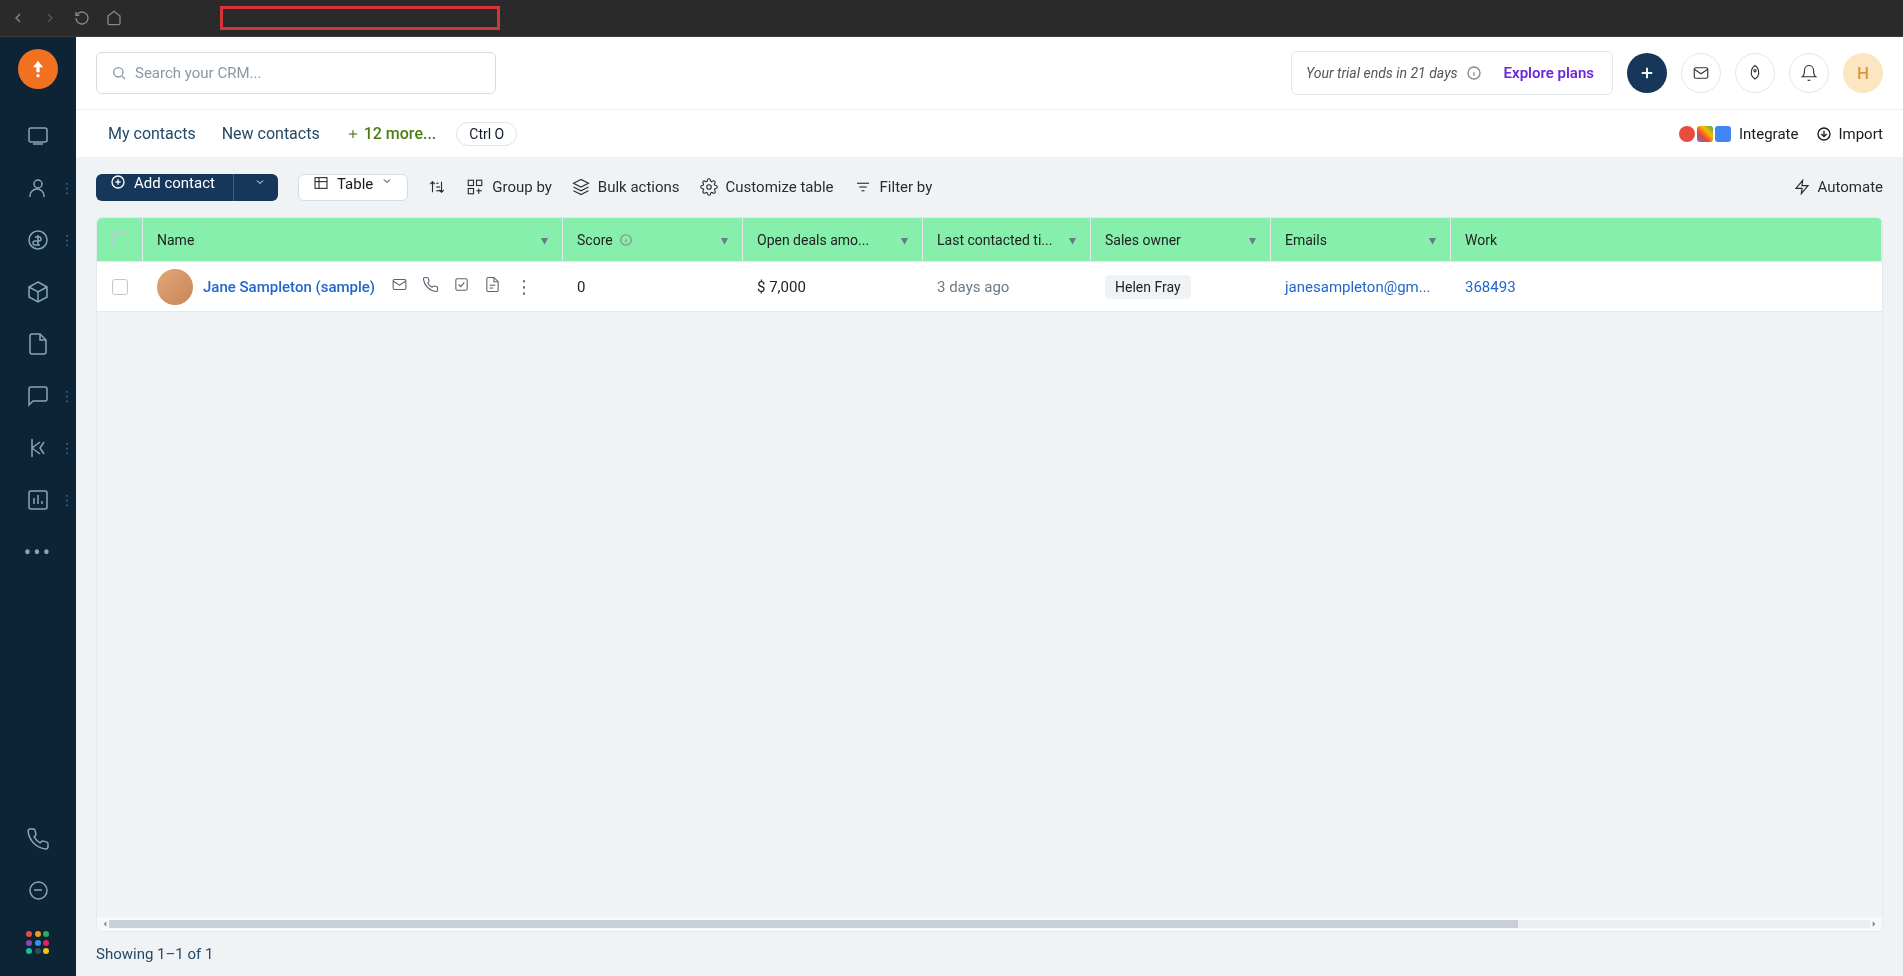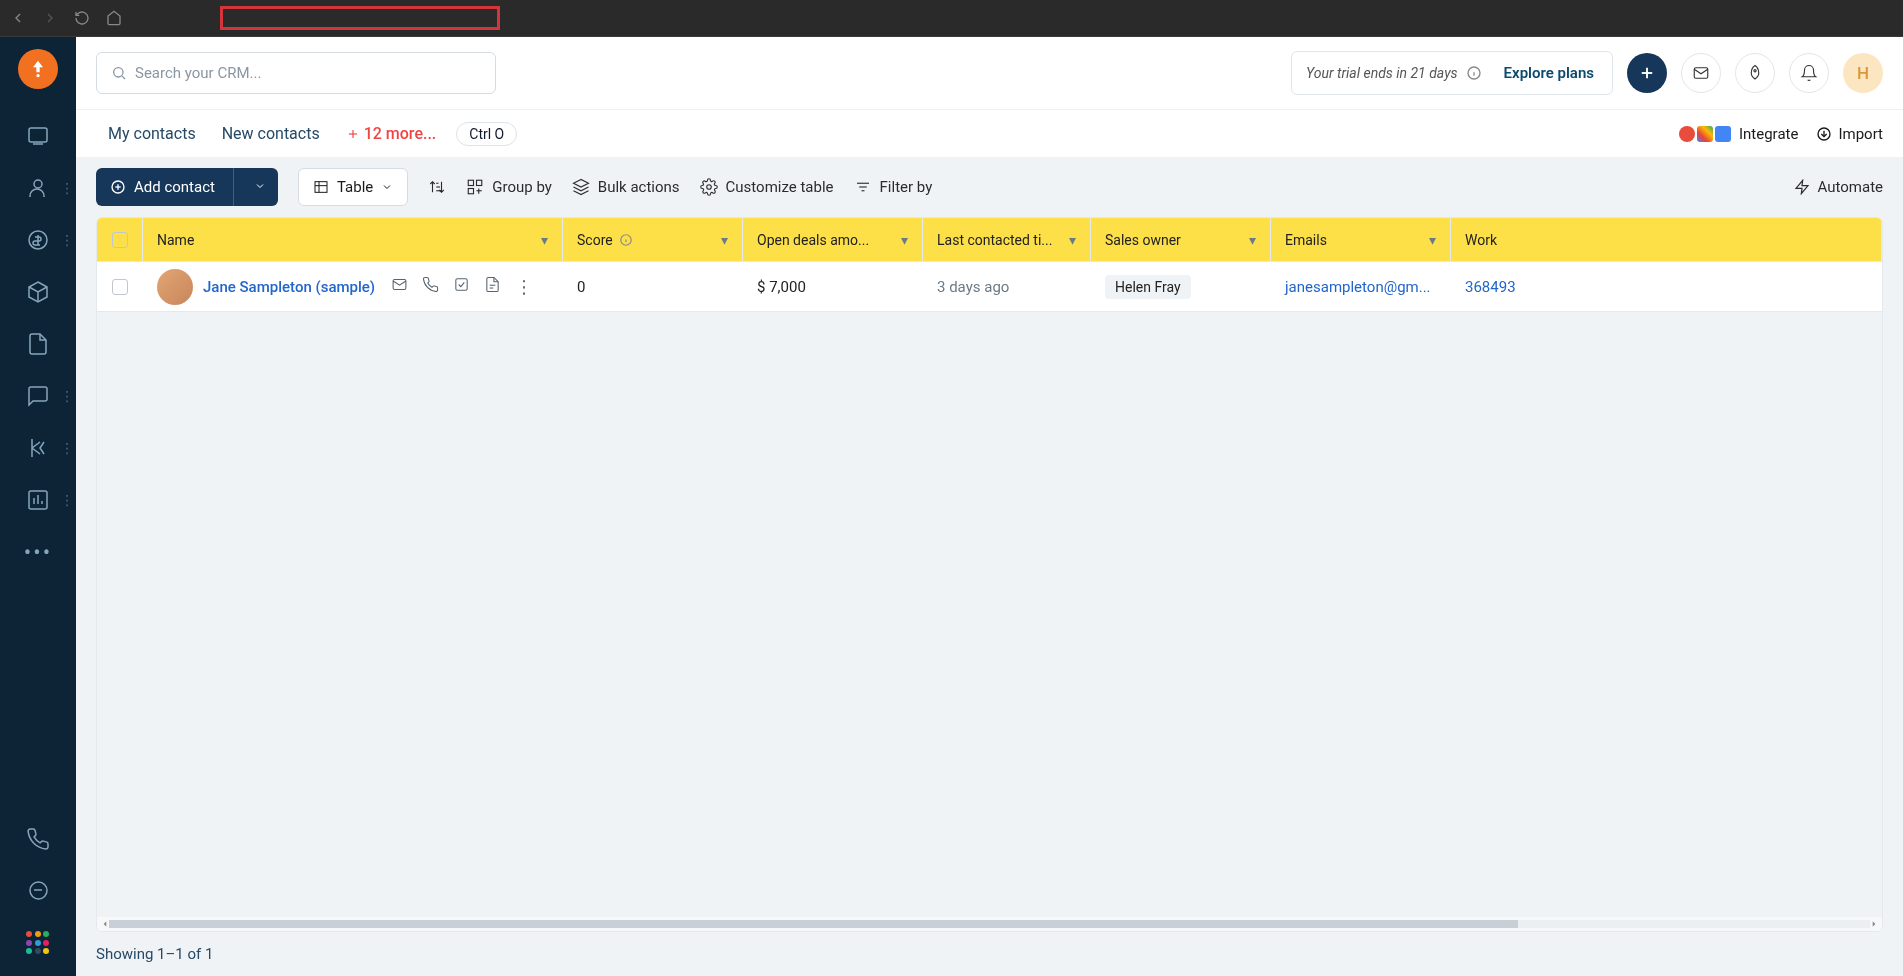--- a/index.html
+++ b/index.html
@@ -29,53 +29,53 @@
 .content { flex: 1; background: #f0f3f6; display: flex; flex-direction: column; }
 
 
 .topbar { height: 72px; background: #fff; display: flex; align-items: center; padding: 0 20px; gap: 14px; }
 .search-box { width: 400px; height: 42px; border: 1px solid #d5dde3; border-radius: 6px; display: flex; align-items: center; padding: 0 14px; color: #8a97a3; gap: 8px; }
 .search-box input { border: none; outline: none; font-size: 15px; color: #737373; flex: 1; }
 .search-box input::placeholder { color: #8a97a3; }
 .topbar-right { margin-left: auto; display: flex; align-items: center; gap: 14px; }
 .trial-box { border: 1px solid #e1e6eb; border-radius: 6px; height: 44px; display: flex; align-items: center; padding: 0 4px 0 14px; font-size: 14px; color: #555; gap: 8px; }
 .trial-box em { font-style: italic; }
-.explore-btn { background: #fff; border: none; padding: 0 14px; height: 36px; font-weight: 600; font-size: 15px; color: #0c4a6e; cursor: pointer; }
+.explore-btn { background: #fff; border: none; padding: 0 14px; height: 36px; font-weight: 600; font-size: 15px; color: #6d28d9; cursor: pointer; }
 .round-btn { width: 40px; height: 40px; border-radius: 50%; border: 1px solid #e1e6eb; display: flex; align-items: center; justify-content: center; cursor: pointer; color: #333; background: #fff; }
 .round-btn.primary { background: #16365a; color: #fff; border: none; }
 .round-btn.primary svg { stroke: #fff; }
 .avatar { width: 40px; height: 40px; border-radius: 50%; background: #fce6c2; color: #d89838; display: flex; align-items: center; justify-content: center; font-weight: 500; font-size: 17px; }
 
 
 .tabs-row { height: 48px; background: #fff; border-top: 1px solid #eef1f4; display: flex; align-items: center; padding: 0 20px; gap: 2px; }
 .tab { padding: 0 12px; height: 48px; display: flex; align-items: center; font-size: 16px; color: #264966; cursor: pointer; gap: 8px; }
 .tab.active { background: #f0f3f6; border-radius: 8px 8px 0 0; font-weight: 600; color: #1a1a1a; }
 .tab-badge { background: #a6b2bd; color: #fff; border-radius: 9px; min-width: 18px; height: 18px; display: inline-flex; align-items: center; justify-content: center; font-size: 12px; font-weight: 600; padding: 0 4px; }
 .tab .close { color: #6b7a87; cursor: pointer; }
-.tab.more { color: #ef4444; font-weight: 500; gap: 4px; }
+.tab.more { color: #4d7c0f; font-weight: 500; gap: 4px; }
 .ctrl-o { border: 1px solid #dce3e9; border-radius: 16px; padding: 3px 12px; font-size: 14px; color: #0f172a; margin-left: 6px; }
 .tabs-right { margin-left: auto; display: flex; align-items: flex-end; gap: 18px; font-size: 15px; color: #1a1a1a; }
 .integrate-icons { display: flex; gap: 2px; }
 .integrate-icons span { width: 16px; height: 16px; border-radius: 3px; display: inline-block; }
 
 
 .toolbar { height: 60px; display: flex; align-items: center; padding: 0 20px; gap: 20px; }
-.btn { height: 38px; border-radius: 6px; display: inline-flex; align-items: center; padding: 0 14px; font-size: 15px; gap: 8px; cursor: pointer; }
+.btn { height: 27px; border-radius: 6px; display: inline-flex; align-items: flex-start; padding: 0 14px; font-size: 15px; gap: 8px; cursor: pointer; }
 .btn.primary { background: #16365a; color: #fff; }
 .btn.primary.split { padding-right: 0; }
 .btn.primary.split .divider { width: 1px; height: 38px; background: rgba(255,255,255,0.2); margin-left: 10px; }
 .btn.primary.split .chev { padding: 0 12px; }
 .btn.outline { background: #fff; border: 1px solid #d5dde3; color: #1a1a1a; }
 .toolbar-item { display: inline-flex; align-items: center; gap: 8px; font-size: 15px; color: #2c2c2c; cursor: pointer; }
 .toolbar-right { margin-left: auto; }
 
 
 .table-wrap { flex: 1; padding: 0 20px; overflow: hidden; display: flex; flex-direction: column; }
 .table-container { flex: 1; border: 1px solid #e4e9ee; border-radius: 6px; background: #fff; overflow: hidden; display: flex; flex-direction: column; }
-.thead { display: flex; height: 44px; border-bottom: 1px solid #e4e9ee; background: #fde047; }
+.thead { display: flex; height: 44px; border-bottom: 1px solid #e4e9ee; background: #86efac; }
 .th { display: flex; align-items: center; padding: 0 14px; font-size: 14px; color: #222; border-right: 1px solid #e4e9ee; gap: 6px; position: relative; }
 .th .dd { margin-left: auto; color: #6b7a87; }
 .tbody { display: flex; flex-direction: column; }
 .trow { display: flex; height: 50px; border-bottom: 1px solid #e4e9ee; align-items: center; }
 .td { display: flex; align-items: center; padding: 0 14px; font-size: 15px; color: #222; border-right: 1px solid transparent; gap: 10px; }
 .td.link { color: #2266cc; }
 .col-check { width: 46px; justify-content: center; }
 .col-name { width: 420px; }
 .col-score { width: 180px; }
 .col-open { width: 180px; }

